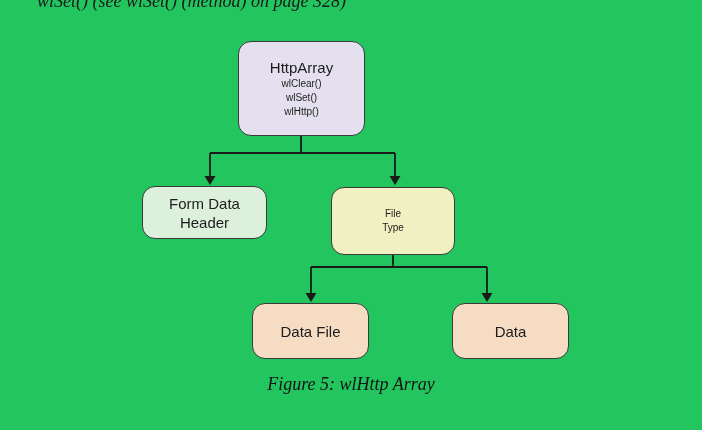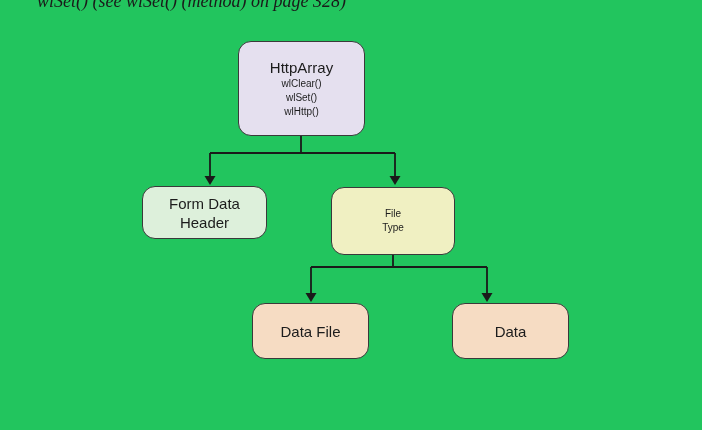--- a/index.html
+++ b/index.html
@@ -114,14 +114,15 @@
     <div class="node n-datafile" style="background-color: rgb(246, 220, 195); border-color: rgb(58, 58, 58);">
       <div class="node-title">Data File</div>
     </div>
 
     <div class="node n-data" style="background-color: rgb(246, 220, 195); border-color: rgb(58, 58, 58);">
       <div class="node-title">Data</div>
     </div>
 
   </div>
 
+  <div class="caption">Figure 5: wlHttp Array</div>
 
 </div>
 
 </body></html>

